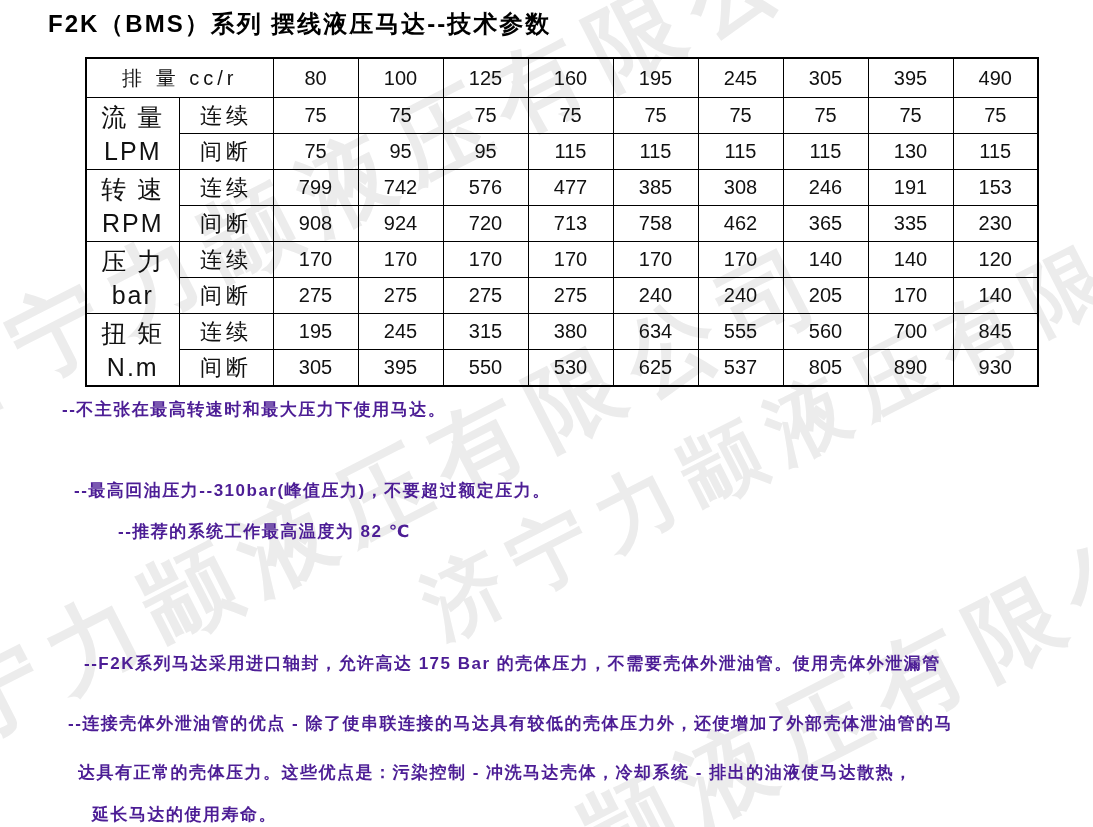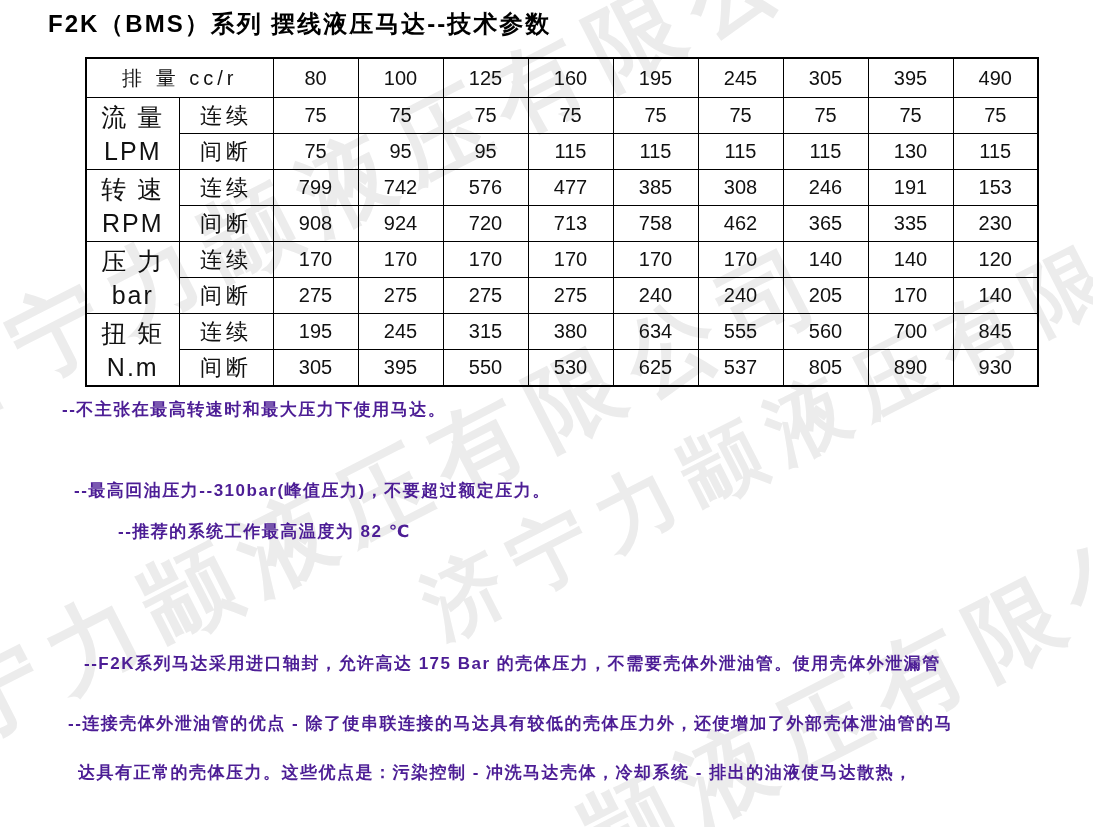--- a/index.html
+++ b/index.html
@@ -232,14 +232,15 @@
     </tr>
   </tbody>
     </table>
 
   <div class="note n1">--不主张在最高转速时和最大压力下使用马达。</div>
   <div class="note n3">--最高回油压力--310bar(峰值压力)，不要超过额定压力。</div>
   <div class="note n4">--推荐的系统工作最高温度为 82 ℃</div>
   <div class="note n6">--F2K系列马达采用进口轴封，允许高达 175 Bar 的壳体压力，不需要壳体外泄油管。使用壳体外泄漏管</div>
   <div class="note n8">--连接壳体外泄油管的优点 - 除了使串联连接的马达具有较低的壳体压力外，还使增加了外部壳体泄油管的马</div>
   <div class="note n9">达具有正常的壳体压力。这些优点是：污染控制 - 冲洗马达壳体，冷却系统 - 排出的油液使马达散热，</div>
+  <div class="note n10">延长马达的使用寿命。</div>
 
 </div>
 
 </body></html>

